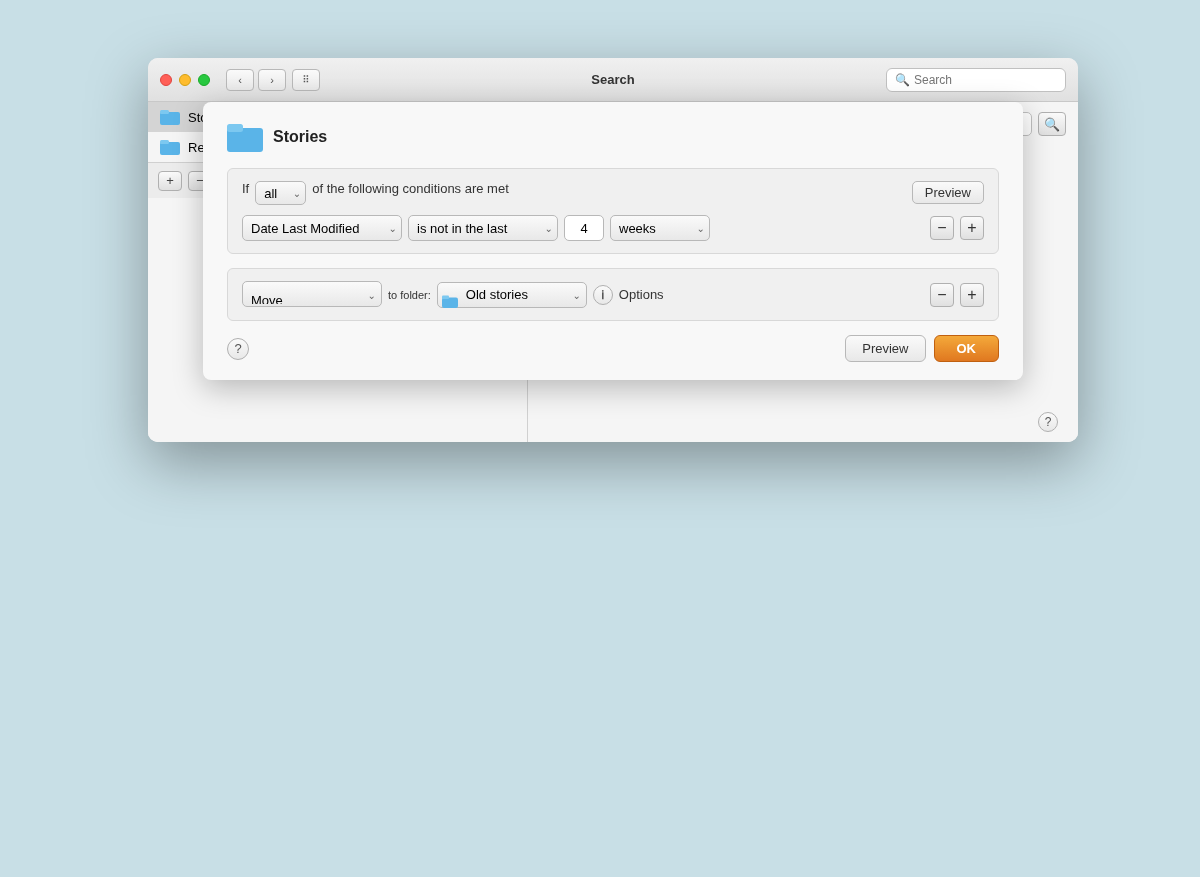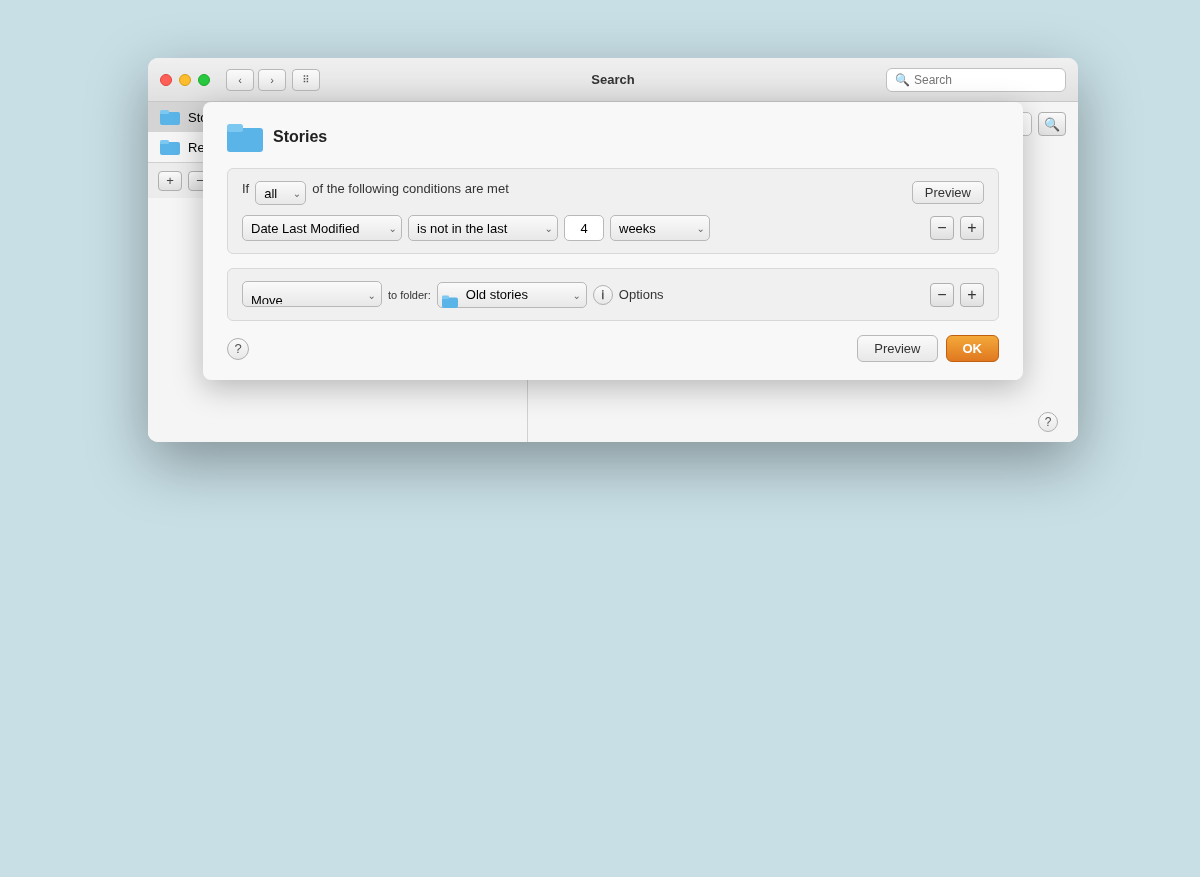--- a/index.html
+++ b/index.html
@@ -592,21 +592,21 @@
       padding: 5px 16px;
       background: linear-gradient(180deg, #fafafa 0%, #e8e8e8 100%);
       border: 1px solid #b8b8b8;
       border-radius: 6px;
       font-size: 13px;
       cursor: pointer;
       color: #333;
     }
 
     .ok-btn {
-      padding: 5px 16px;
+      padding: 5px 22px;
       background: linear-gradient(180deg, #f4a93a 0%, #e07820 100%);
       border: 1px solid #c06010;
       border-radius: 6px;
       font-size: 13px;
       font-weight: 600;
       cursor: pointer;
       color: #fff;
     }
 
     .folder-select-wrap {

